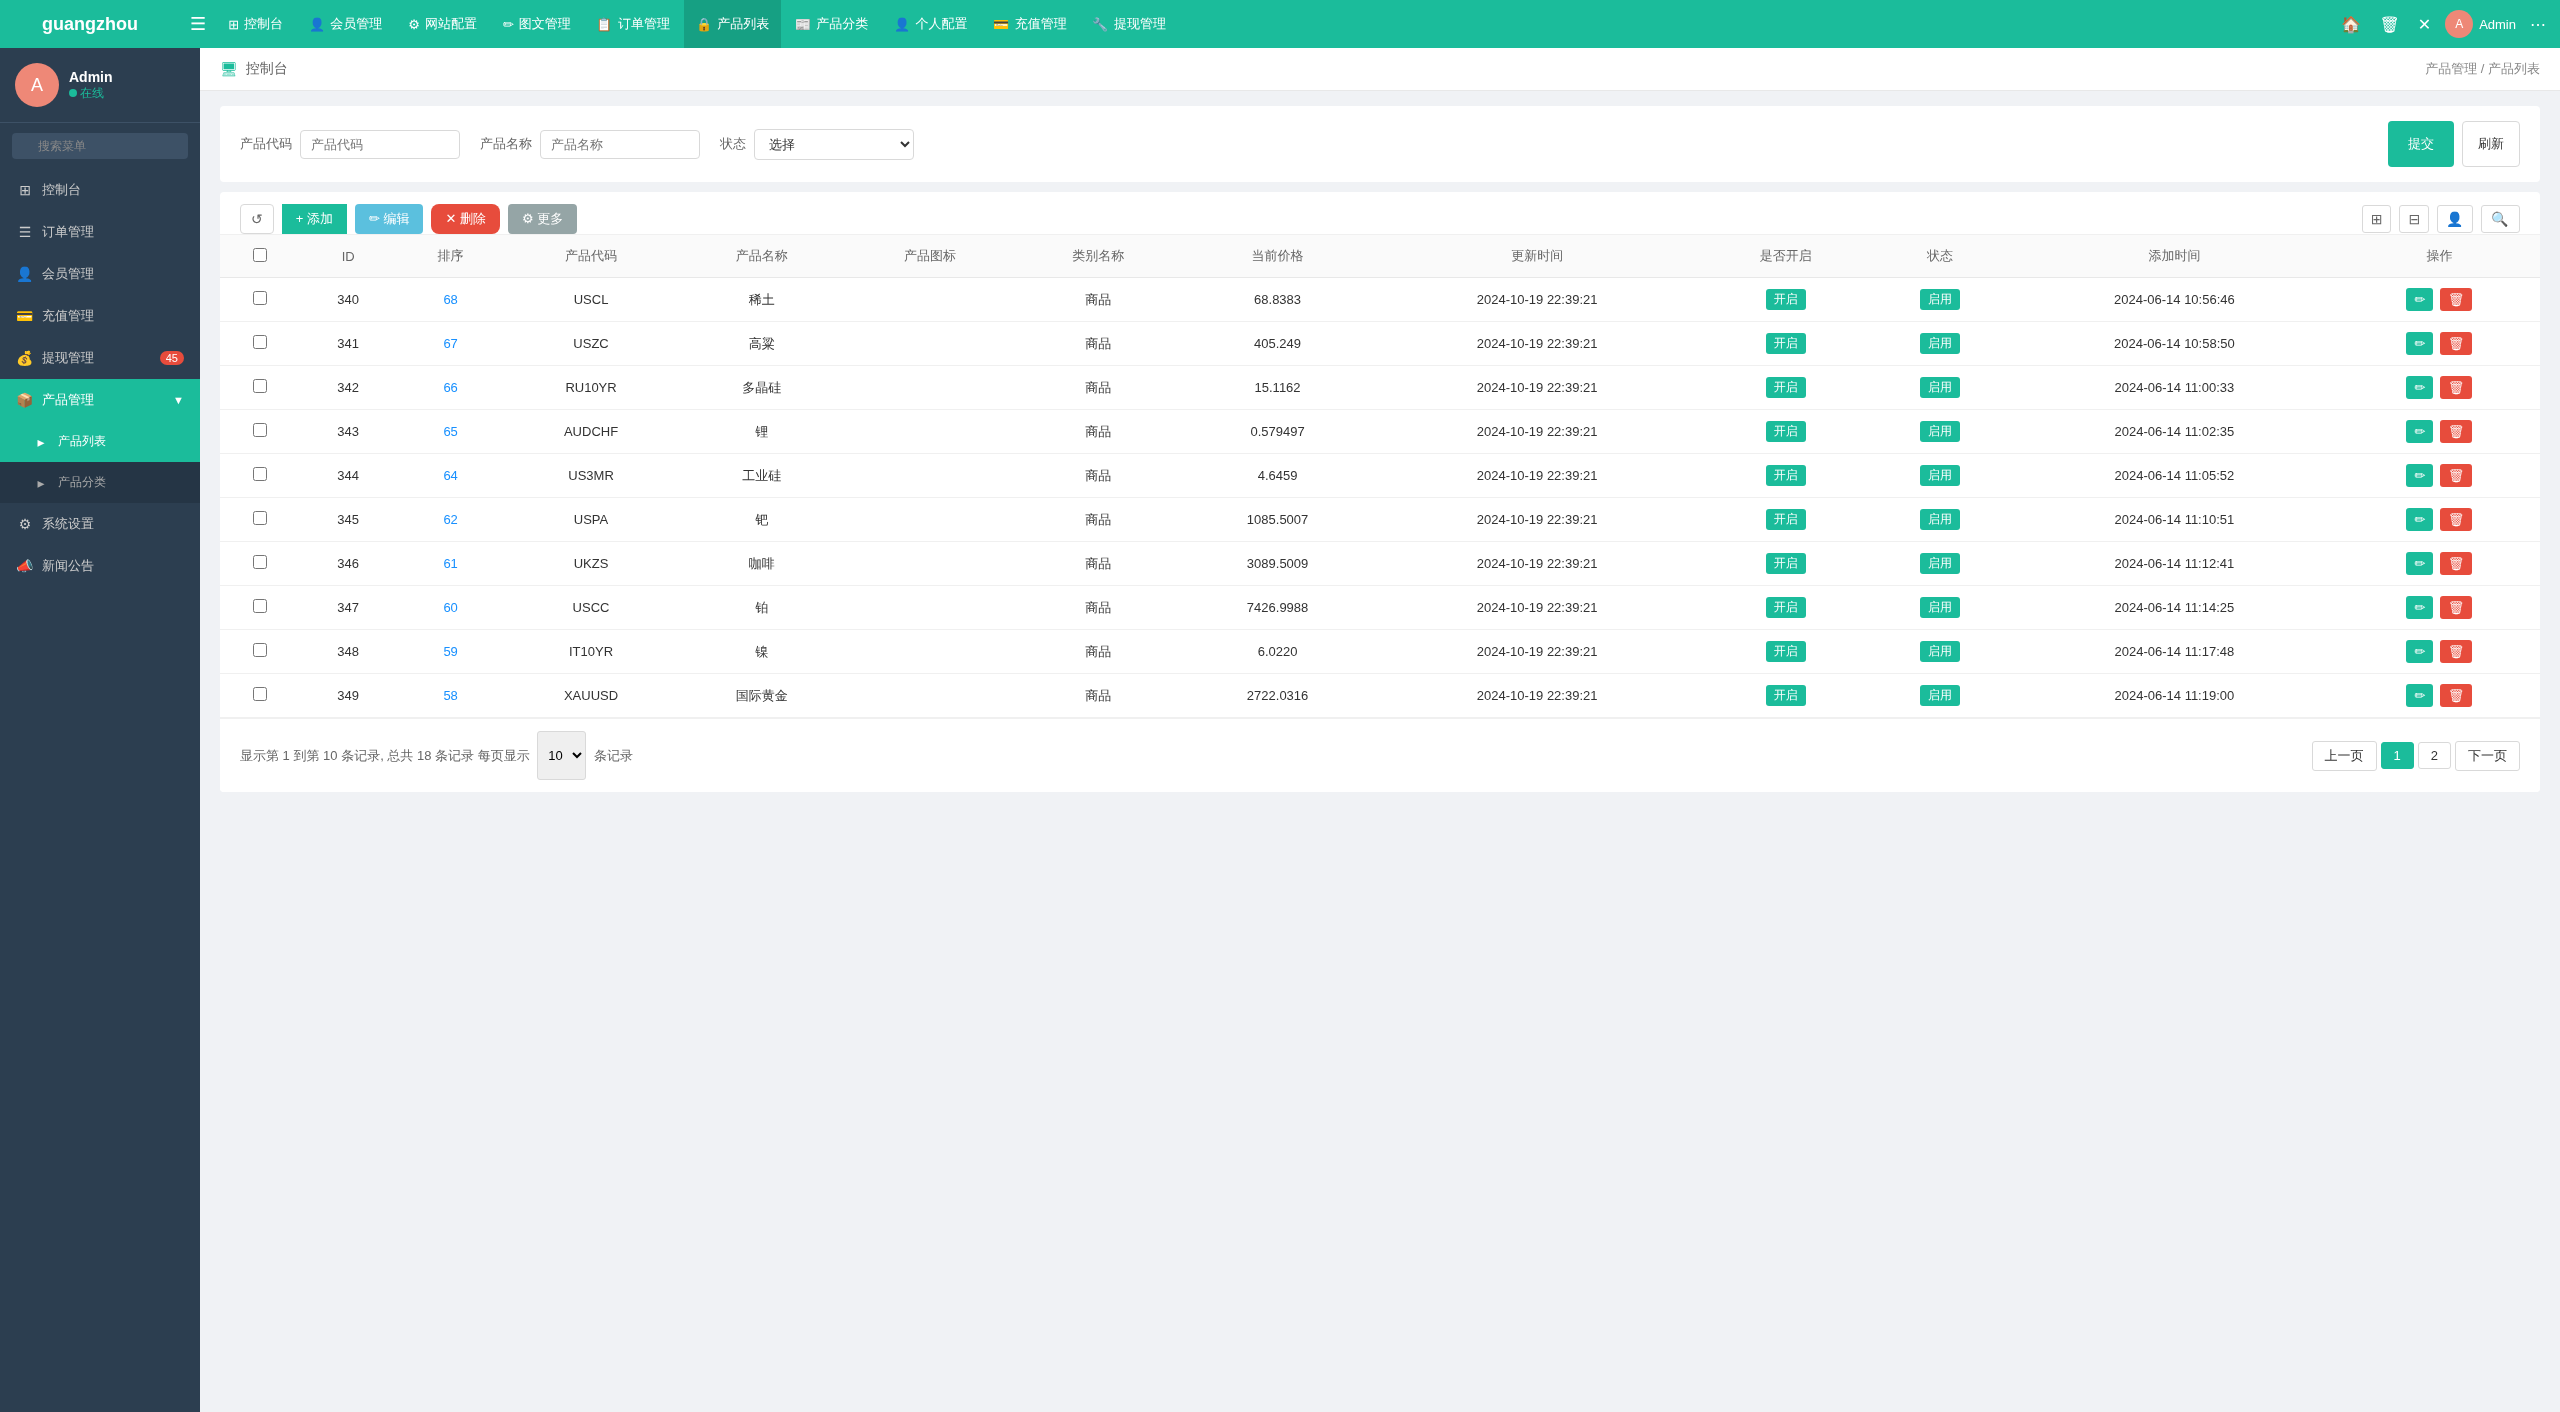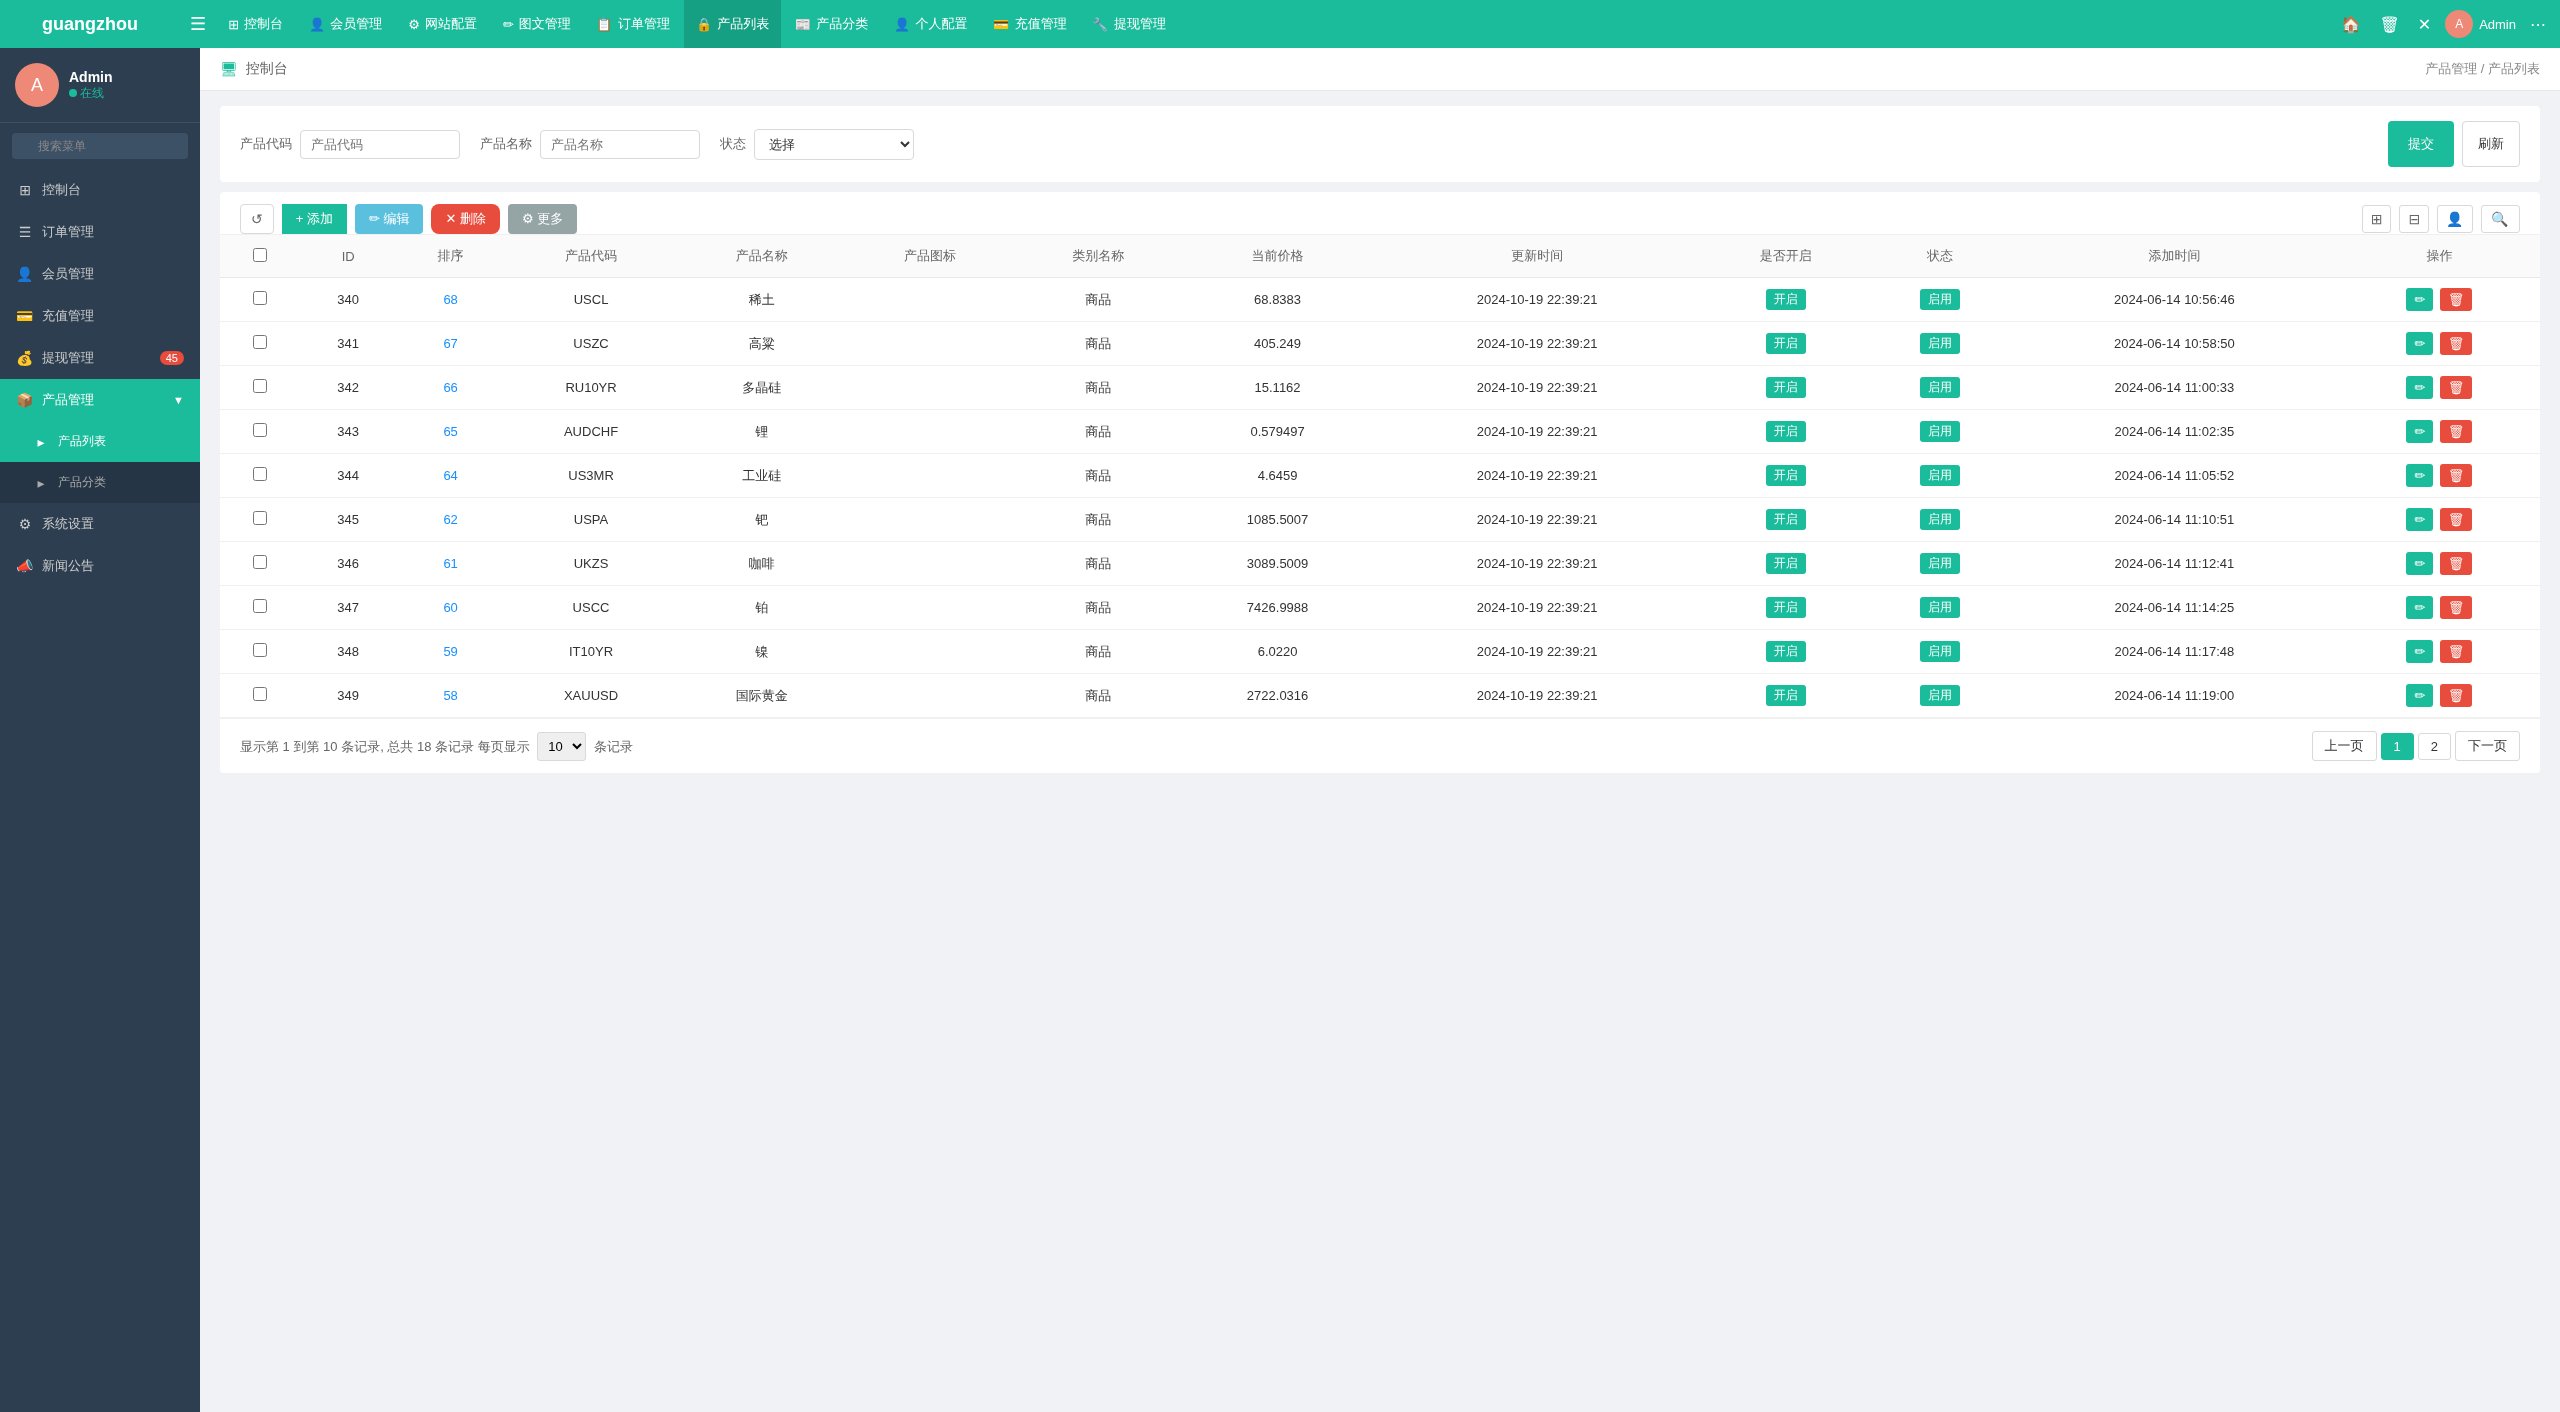--- a/index.html
+++ b/index.html
@@ -80,21 +80,21 @@
     .rank-link { color: #1890ff; text-decoration: none; cursor: pointer; }
     .tag-green { background: #1bbc9b; color: #fff; padding: 2px 8px; border-radius: 3px; font-size: 12px; display: inline-block; }
     .tag-enable { background: #1bbc9b; color: #fff; padding: 2px 8px; border-radius: 3px; font-size: 12px; display: inline-block; }
     .action-edit { background: #1bbc9b; color: #fff; border: none; padding: 4px 8px; border-radius: 3px; cursor: pointer; font-size: 13px; margin-right: 3px; }
     .action-del { background: #e74c3c; color: #fff; border: none; padding: 4px 8px; border-radius: 3px; cursor: pointer; font-size: 13px; }
     input[type="checkbox"] { cursor: pointer; width: 14px; height: 14px; }
 
     
     .pagination-bar { background: #fff; padding: 12px 20px; display: flex; align-items: center; justify-content: space-between; border-top: 1px solid #f0f0f0; }
     .pagination-info { color: #666; font-size: 13px; }
-    .per-page-select { border: 1px solid #d9d9d9; padding: 5px 6px; border-radius: 3px; font-size: 13px; cursor: pointer; margin: 0 4px; }
+    .per-page-select { border: 1px solid #d9d9d9; padding: 15px 6px; border-radius: 3px; font-size: 13px; cursor: pointer; margin: 0 4px; }
     .pagination-pages { display: flex; gap: 4px; align-items: center; }
     .page-btn { border: 1px solid #d9d9d9; background: #fff; color: #333; padding: 5px 12px; border-radius: 3px; cursor: pointer; font-size: 13px; }
     .page-btn.active { background: #1bbc9b; color: #fff; border-color: #1bbc9b; }
   </style>
 </head>
 <body>
 
 <div class="top-nav">
   <div class="logo">guangzhou</div>
   <div style="color:#fff;font-size:18px;margin-right:10px;cursor:pointer;">☰</div>

